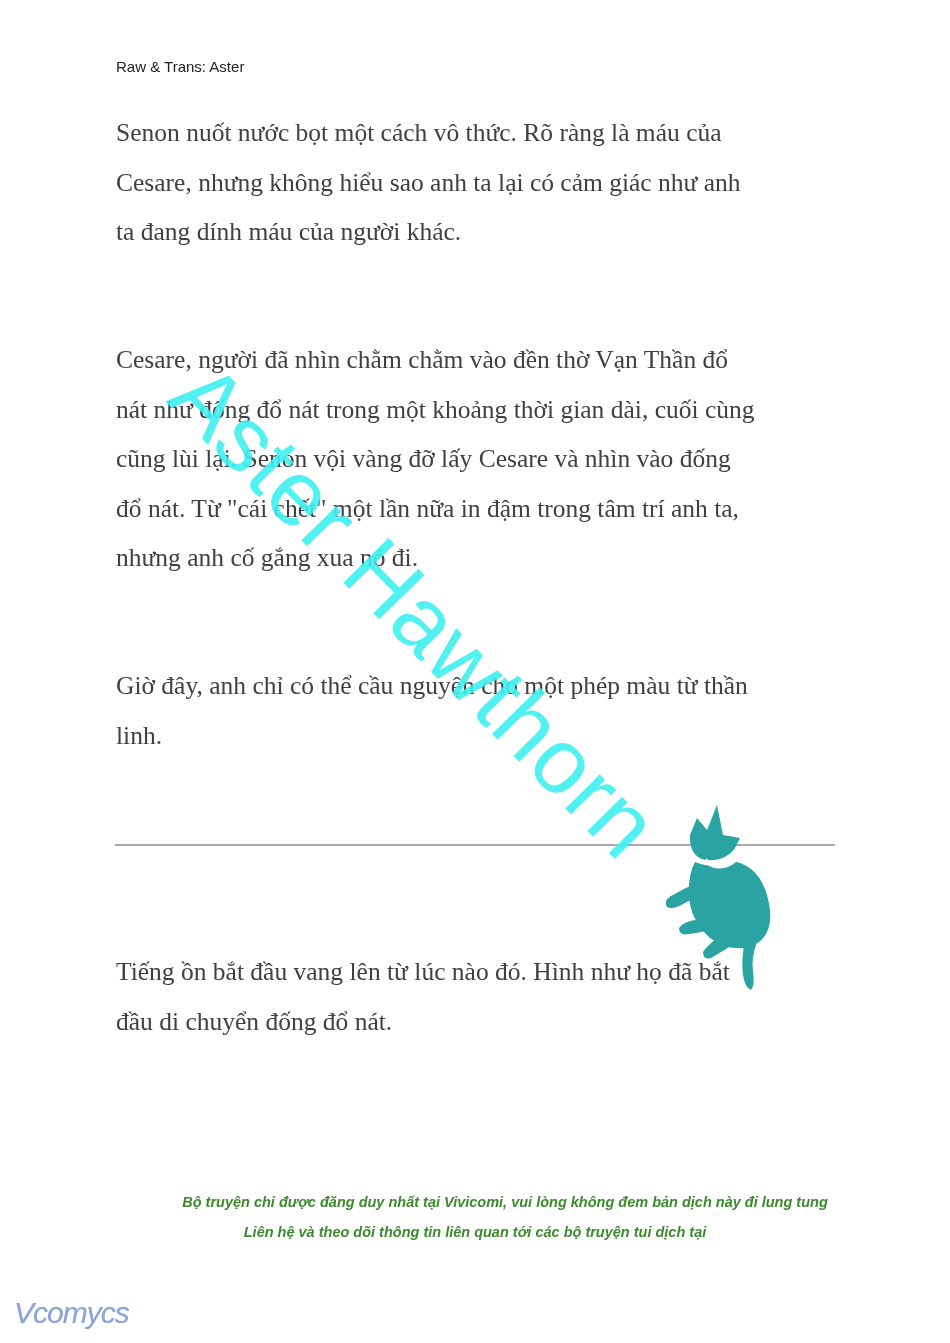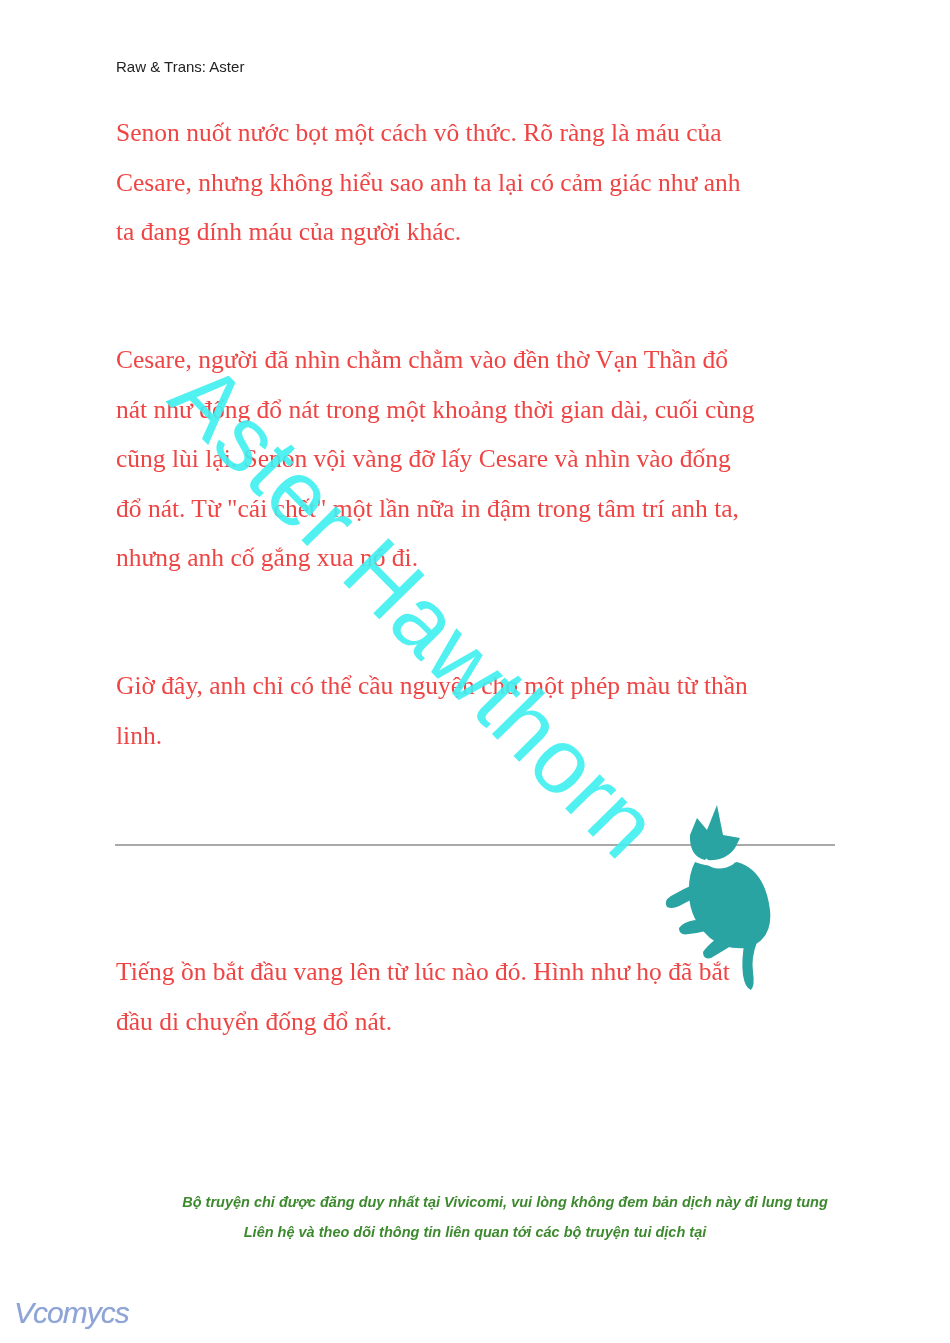--- a/index.html
+++ b/index.html
@@ -27,21 +27,21 @@
       font-size: 15px;
       color: #222;
     }
     .para {
       position: absolute;
       left: 116px;
       width: 730px;
       font-family: "Liberation Serif", serif;
       font-size: 25.5px;
       line-height: 49.5px;
-      color: #ef4444;
+      color: #404040;
       margin: 0;
     }
     .para .line {
       display: block;
       white-space: nowrap;
     }
     .p1 { top: 108px; }
     .p2 { top: 335px; }
     .p3 { top: 661px; }
     .p4 { top: 947px; }

